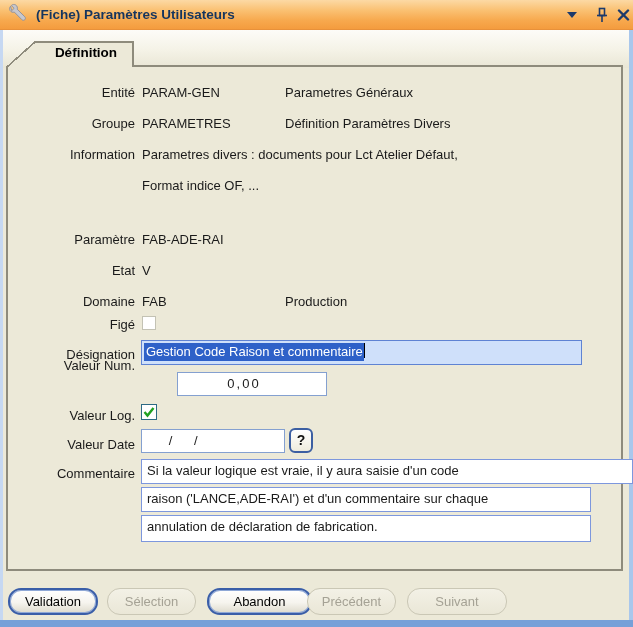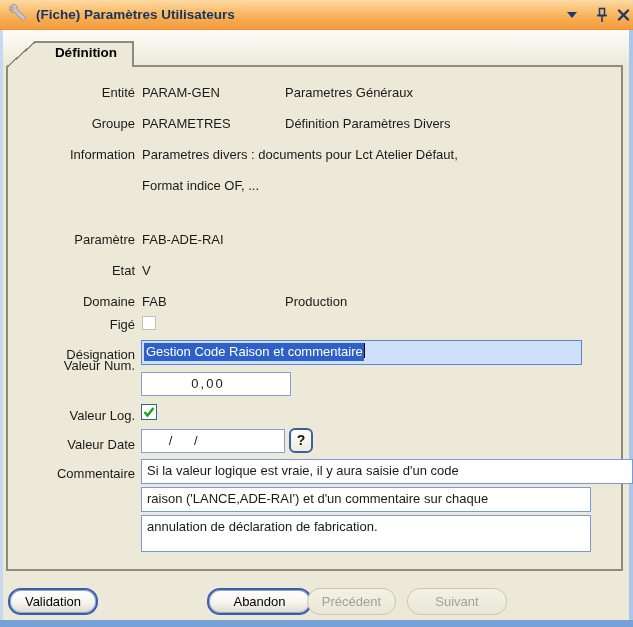--- a/index.html
+++ b/index.html
@@ -70,21 +70,21 @@
   .btn.on{
     border:2px solid #3a5ea8;
     background:linear-gradient(180deg,#ffffff 0%,#f6f4ee 55%,#dedbcd 100%);
     color:#000;box-shadow:0 0 0 1px #8fa8d6 inset;
   }
   .btn.off{
     border:1px solid #cac7b5;
     background:linear-gradient(180deg,#f3f1e6,#eae7d7);
     color:#a5a295;line-height:25px;
   }
-  .num-field{text-align:center;letter-spacing:2px;padding-left:0;padding-right:16px;}
+  .num-field{text-align:center;letter-spacing:2px;padding-left:0;padding-right:16px;margin-left:36px;}
 </style>
 </head>
 <body>
 
 <div class="window">
 
   <div class="titlebar">
     <svg class="wrench" viewBox="0 0 24 24">
       <path d="M4.6 3.2 C3.4 4.4 3.2 6.4 4.2 7.8 C5.1 9.1 6.8 9.6 8.3 9.1 L15.9 16.7 C16.7 17.5 18 17.5 18.8 16.7 C19.6 15.9 19.6 14.6 18.8 13.8 L11.2 6.2 C11.7 4.7 11.2 3 9.9 2.1 C8.5 1.1 6.5 1.3 5.3 2.5 L8.1 5.3 L5.7 7.7 Z" fill="#c7c7cd" stroke="#8f8f98" stroke-width="0.9"></path>
     </svg>
@@ -162,20 +162,21 @@
     </svg>
   </div>
 
   <div class="lbl" style="top:437px;">Valeur Date</div>
   <div class="field" style="left:141px;top:429px;width:144px;height:24px;">      /      /</div>
   <div class="help-btn">?</div>
 
   <div class="lbl" style="top:466px;">Commentaire</div>
   <div class="field blueb" style="left:141px;top:459px;width:492px;height:25px;">Si la valeur logique est vraie, il y aura saisie d'un code</div>
   <div class="field blueb" style="left:141px;top:487px;width:450px;height:25px;">raison ('LANCE,ADE-RAI') et d'un commentaire sur chaque</div>
-  <div class="field blueb" style="left:141px;top:515px;width:450px;height:37px;">annulation de déclaration de fabrication.</div>
+  <div class="field blueb" style="left:141px;top:515px;width:450px;height:27px;">annulation de déclaration de fabrication.</div>
 
   <div class="btn on" style="left:8px;width:90px;">Validation</div>
+  <div class="btn off" style="left:107px;width:89px;">Sélection</div>
   <div class="btn on" style="left:207px;width:105px;">Abandon</div>
   <div class="btn off" style="left:307px;width:89px;">Précédent</div>
   <div class="btn off" style="left:407px;width:100px;">Suivant</div>
 
 </div>
 
 </body></html>

